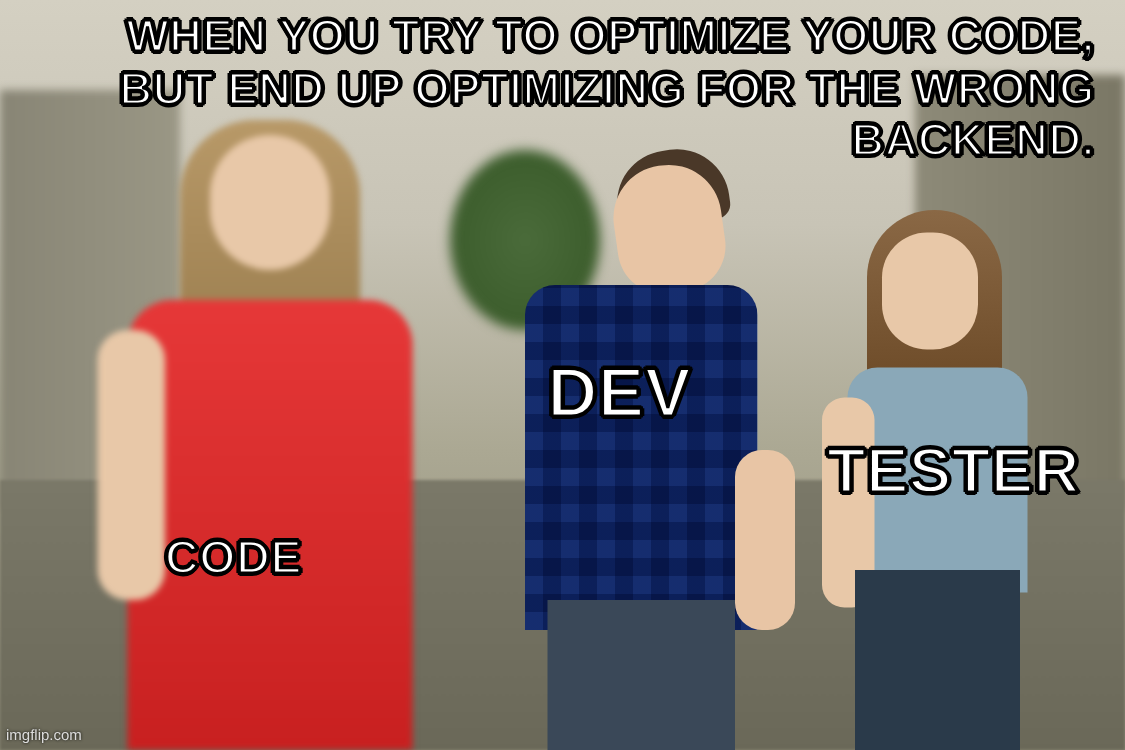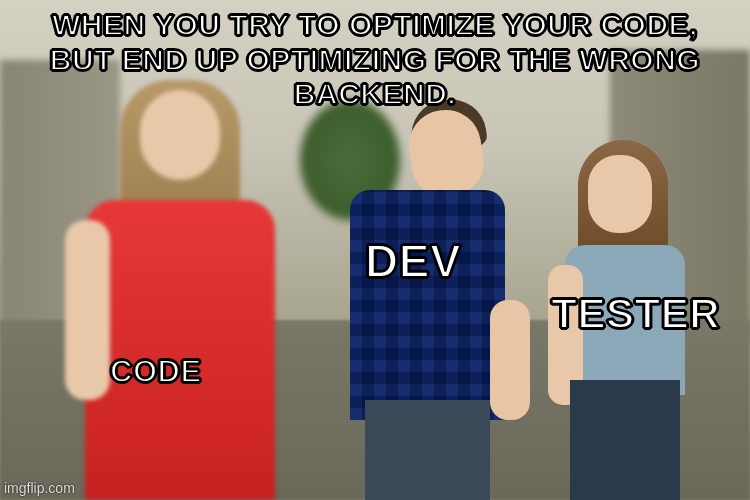--- a/index.html
+++ b/index.html
@@ -233,21 +233,21 @@
         1px -1px 0 #000,
         -1px 1px 0 #000,
         1px 1px 0 #000,
         -2px 0 0 #000,
         2px 0 0 #000,
         0 -2px 0 #000,
         0 2px 0 #000;
       letter-spacing: 0.5px;
       line-height: 1.15;
       white-space: pre-line;
-      text-align: center;
+      text-align: right;
       z-index: 10;
     }
     .caption-top {
       top: 8px;
       left: 0;
       right: 0;
       font-size: 30px;
       padding: 0 20px;
     }
     .label-code {
@@ -263,21 +263,21 @@
     .label-tester {
       top: 290px;
       right: 30px;
       font-size: 42px;
     }
     .watermark {
       position: absolute;
       left: 4px;
       bottom: 4px;
       font-family: Arial, sans-serif;
-      font-size: 14px;
+      font-size: 10px;
       color: #ddd;
       text-shadow: 0 0 2px #000;
       z-index: 10;
     }
   </style>
 </head>
 <body>
 
 <div class="meme-container">
   <div class="scene">

